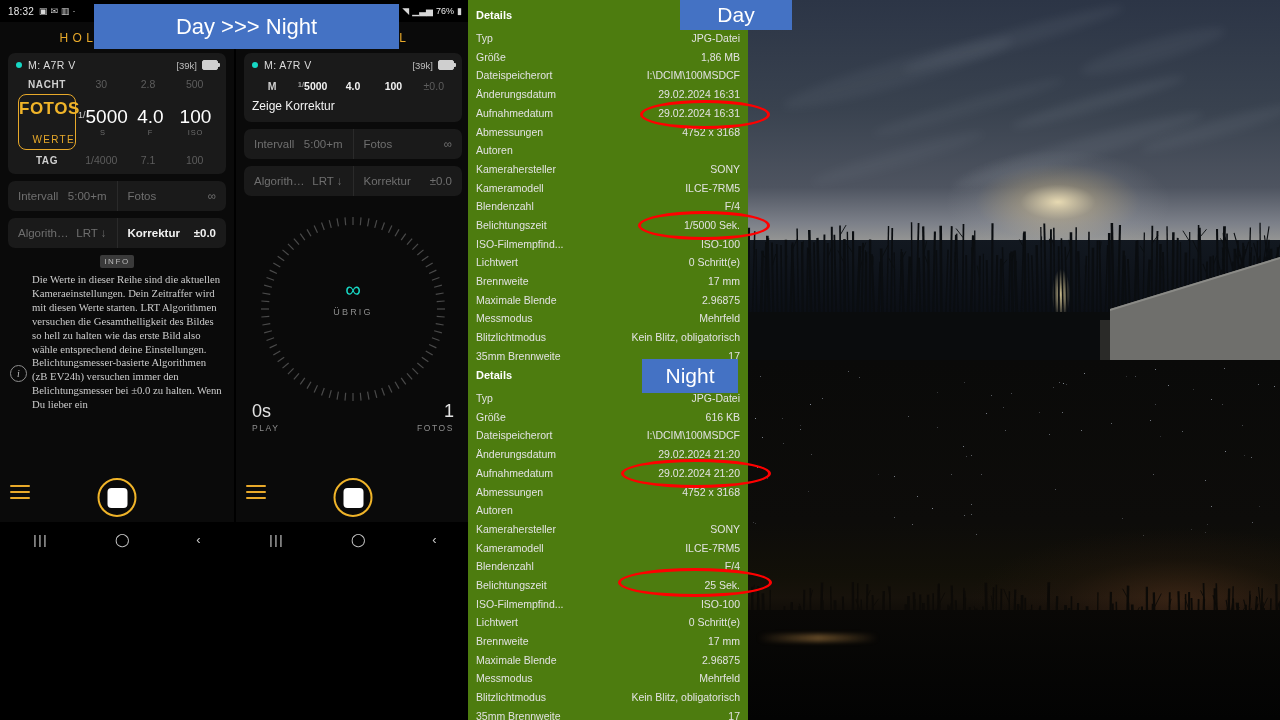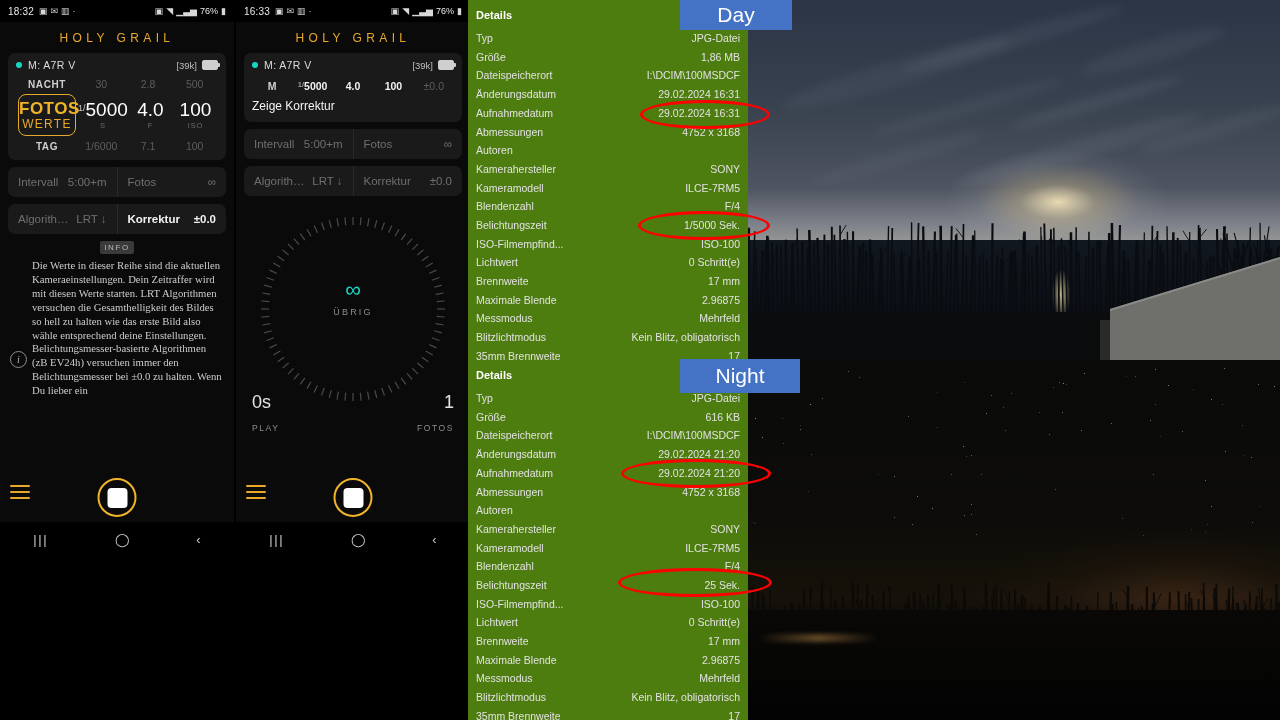--- a/index.html
+++ b/index.html
@@ -36,21 +36,21 @@
      position:relative;background:#cfcfcf;}
   .battglyph:after{content:"";position:absolute;right:-3px;top:2px;width:2px;height:4px;background:#cfcfcf;border-radius:0 1px 1px 0;}
 
   .grid4{display:grid;grid-template-columns:62px 1fr 1fr 1fr;align-items:center;}
   .dimline{color:#5d5d5d;font-size:10.5px;text-align:center;padding:2px 0;}
   .dimline.lbl{font-weight:700;color:#cfcfcf;letter-spacing:.6px;font-size:10px;}
 
   .startbtn{border:1.6px solid #e8a92a;border-radius:8px;text-align:center;
      padding:5px 0 4px;margin:2px 2px;}
   .startbtn .s1{color:#f0b429;font-size:17px;font-weight:700;letter-spacing:.5px;line-height:1;}
-  .startbtn .s2{color:#e8a92a;font-size:12px;letter-spacing:1.3px;margin-top:0;}
+  .startbtn .s2{color:#e8a92a;font-size:10px;letter-spacing:1.3px;margin-top:17px;text-align:right;}
 
   .bigval{text-align:center;color:#fff;font-size:19px;font-weight:500;line-height:1.05;}
   .bigval .frac{font-size:9px;color:#cfcfcf;vertical-align:5px;}
   .unit{text-align:center;color:#6d6d6d;font-size:7.5px;letter-spacing:.8px;margin-top:1px;}
 
   .rowsplit{display:flex;background:#1a1a1a;border-radius:7px;margin:0 8px 7px;overflow:hidden;}
   .rowsplit > div{flex:1;display:flex;align-items:center;justify-content:space-between;
      padding:9px 10px;font-size:11.5px;color:#6f6f6f;}
   .rowsplit > div + div{border-left:1px solid #2a2a2a;}
   .rowsplit .hi{color:#f2f2f2;font-weight:600;}
@@ -67,21 +67,21 @@
      background:linear-gradient(to bottom,rgba(10,10,10,0),#0a0a0a 82%);}
 
   
   .dialwrap{position:relative;width:234px;height:252px;}
   .dialcenter{position:absolute;left:0;right:0;top:76px;text-align:center;}
   .dialinf{color:#18d9c6;font-size:22px;line-height:1;}
   .dialsub{color:#8d8d8d;font-size:9px;letter-spacing:2.2px;margin-top:6px;}
   .dialbl{position:absolute;left:16px;bottom:22px;text-align:left;}
   .dialbr{position:absolute;right:16px;bottom:22px;text-align:right;}
   .dialbig{color:#e3e3e3;font-size:18px;line-height:1;}
-  .diallbl{color:#8d8d8d;font-size:8.5px;letter-spacing:1.6px;margin-top:12px;}
+  .diallbl{color:#8d8d8d;font-size:8.5px;letter-spacing:1.6px;margin-top:3px;}
 
   
   .appbar{position:absolute;left:0;bottom:0;width:234px;height:52px;background:#0a0a0a;}
   .hamb{position:absolute;left:10px;top:15px;width:20px;}
   .hamb span{display:block;height:2px;background:#e8a92a;margin-bottom:4px;border-radius:1px;}
   .shutter{position:absolute;left:50%;top:8px;transform:translateX(-50%);
      width:35px;height:35px;border-radius:50%;border:2.6px solid #f0b429;
      display:flex;align-items:center;justify-content:center;}
   .shutter i{display:block;width:20px;height:20px;background:#fff;border-radius:4px;}
 
@@ -122,21 +122,21 @@
      background:
        radial-gradient(ellipse 260px 90px at 430px 240px, rgba(120,70,40,.35) 0%, rgba(60,35,20,.18) 45%, rgba(0,0,0,0) 80%),
        linear-gradient(to bottom,#0a0a09 0%, #0d0c0a 45%, #121008 60%, #17120b 66%, #0a0806 74%, #030303 100%);}
   .star{position:absolute;width:1px;height:1px;background:#cfd8e8;border-radius:50%;opacity:.75;}
 
   
   .banner{position:absolute;background:#4472c4;color:#fff;
      display:flex;align-items:center;justify-content:center;font-weight:400;}
   .banner.main{left:94px;top:4px;width:305px;height:45px;font-size:22px;}
   .banner.day{left:680px;top:0;width:112px;height:30px;font-size:21px;}
-  .banner.night{left:680px;top:359px;width:120px;height:34px;font-size:21px;}
+  .banner.night{left:642px;top:359px;width:96px;height:34px;font-size:21px;}
 
   .ellipse{position:absolute;border:3px solid #ff0000;border-radius:50%;}
   .e1{left:640px;top:100px;width:124px;height:23px;}
   .e2{left:638px;top:211px;width:126px;height:23px;}
   .e3{left:621px;top:459px;width:144px;height:23px;}
   .e4{left:618px;top:568px;width:148px;height:23px;}
 </style>
 </head>
 <body>
 
@@ -195,21 +195,21 @@
             <div class="unit">F</div>
           </div>
           <div>
             <div class="bigval">100</div>
             <div class="unit">ISO</div>
           </div>
         </div>
 
         <div class="grid4">
           <div class="dimline lbl">TAG</div>
-          <div class="dimline"><span class="frac">1/</span><span>6000</span></div>
+          <div class="dimline"><span class="frac">1/</span><span>4000</span></div>
           <div class="dimline">7.1</div>
           <div class="dimline">100</div>
         </div>
       </div>
 
       <div class="rowsplit">
         <div>
           <span>Intervall</span>
           <span>5:00+m</span>
         </div>
@@ -1152,20 +1152,21 @@
           <path d="M492.7180814848831 95 L471.0906672599216 45.68916617924775" stroke="#0c0a07" stroke-width="1.1"></path>
           <path d="M474.9389052414051 95 L487.408347447593 32.695045456148236" stroke="#0c0a07" stroke-width="1.1"></path>
           <path d="M501.57241822759266 95 L509.43975451609106 16.987228371197" stroke="#0c0a07" stroke-width="1.1"></path>
         </g>
       <rect x="0" y="92" width="532" height="48" fill="#050404"></rect>
     </svg>
     <div style="position:absolute;left:0;bottom:0;width:100%;height:110px;background:linear-gradient(to bottom,#090806,#030303);"></div>
     <div style="position:absolute;left:10px;bottom:78px;width:120px;height:8px;background:linear-gradient(to right,rgba(150,110,60,0),rgba(170,125,65,.55),rgba(150,110,60,0));filter:blur(2px);"></div>
   </div>
 
+  <div class="banner main">Day &gt;&gt;&gt; Night</div>
   <div class="banner day">Day</div>
   <div class="banner night">Night</div>
 
   <div class="ellipse e1"></div>
   <div class="ellipse e2"></div>
   <div class="ellipse e3"></div>
   <div class="ellipse e4"></div>
 
 </div>
 

